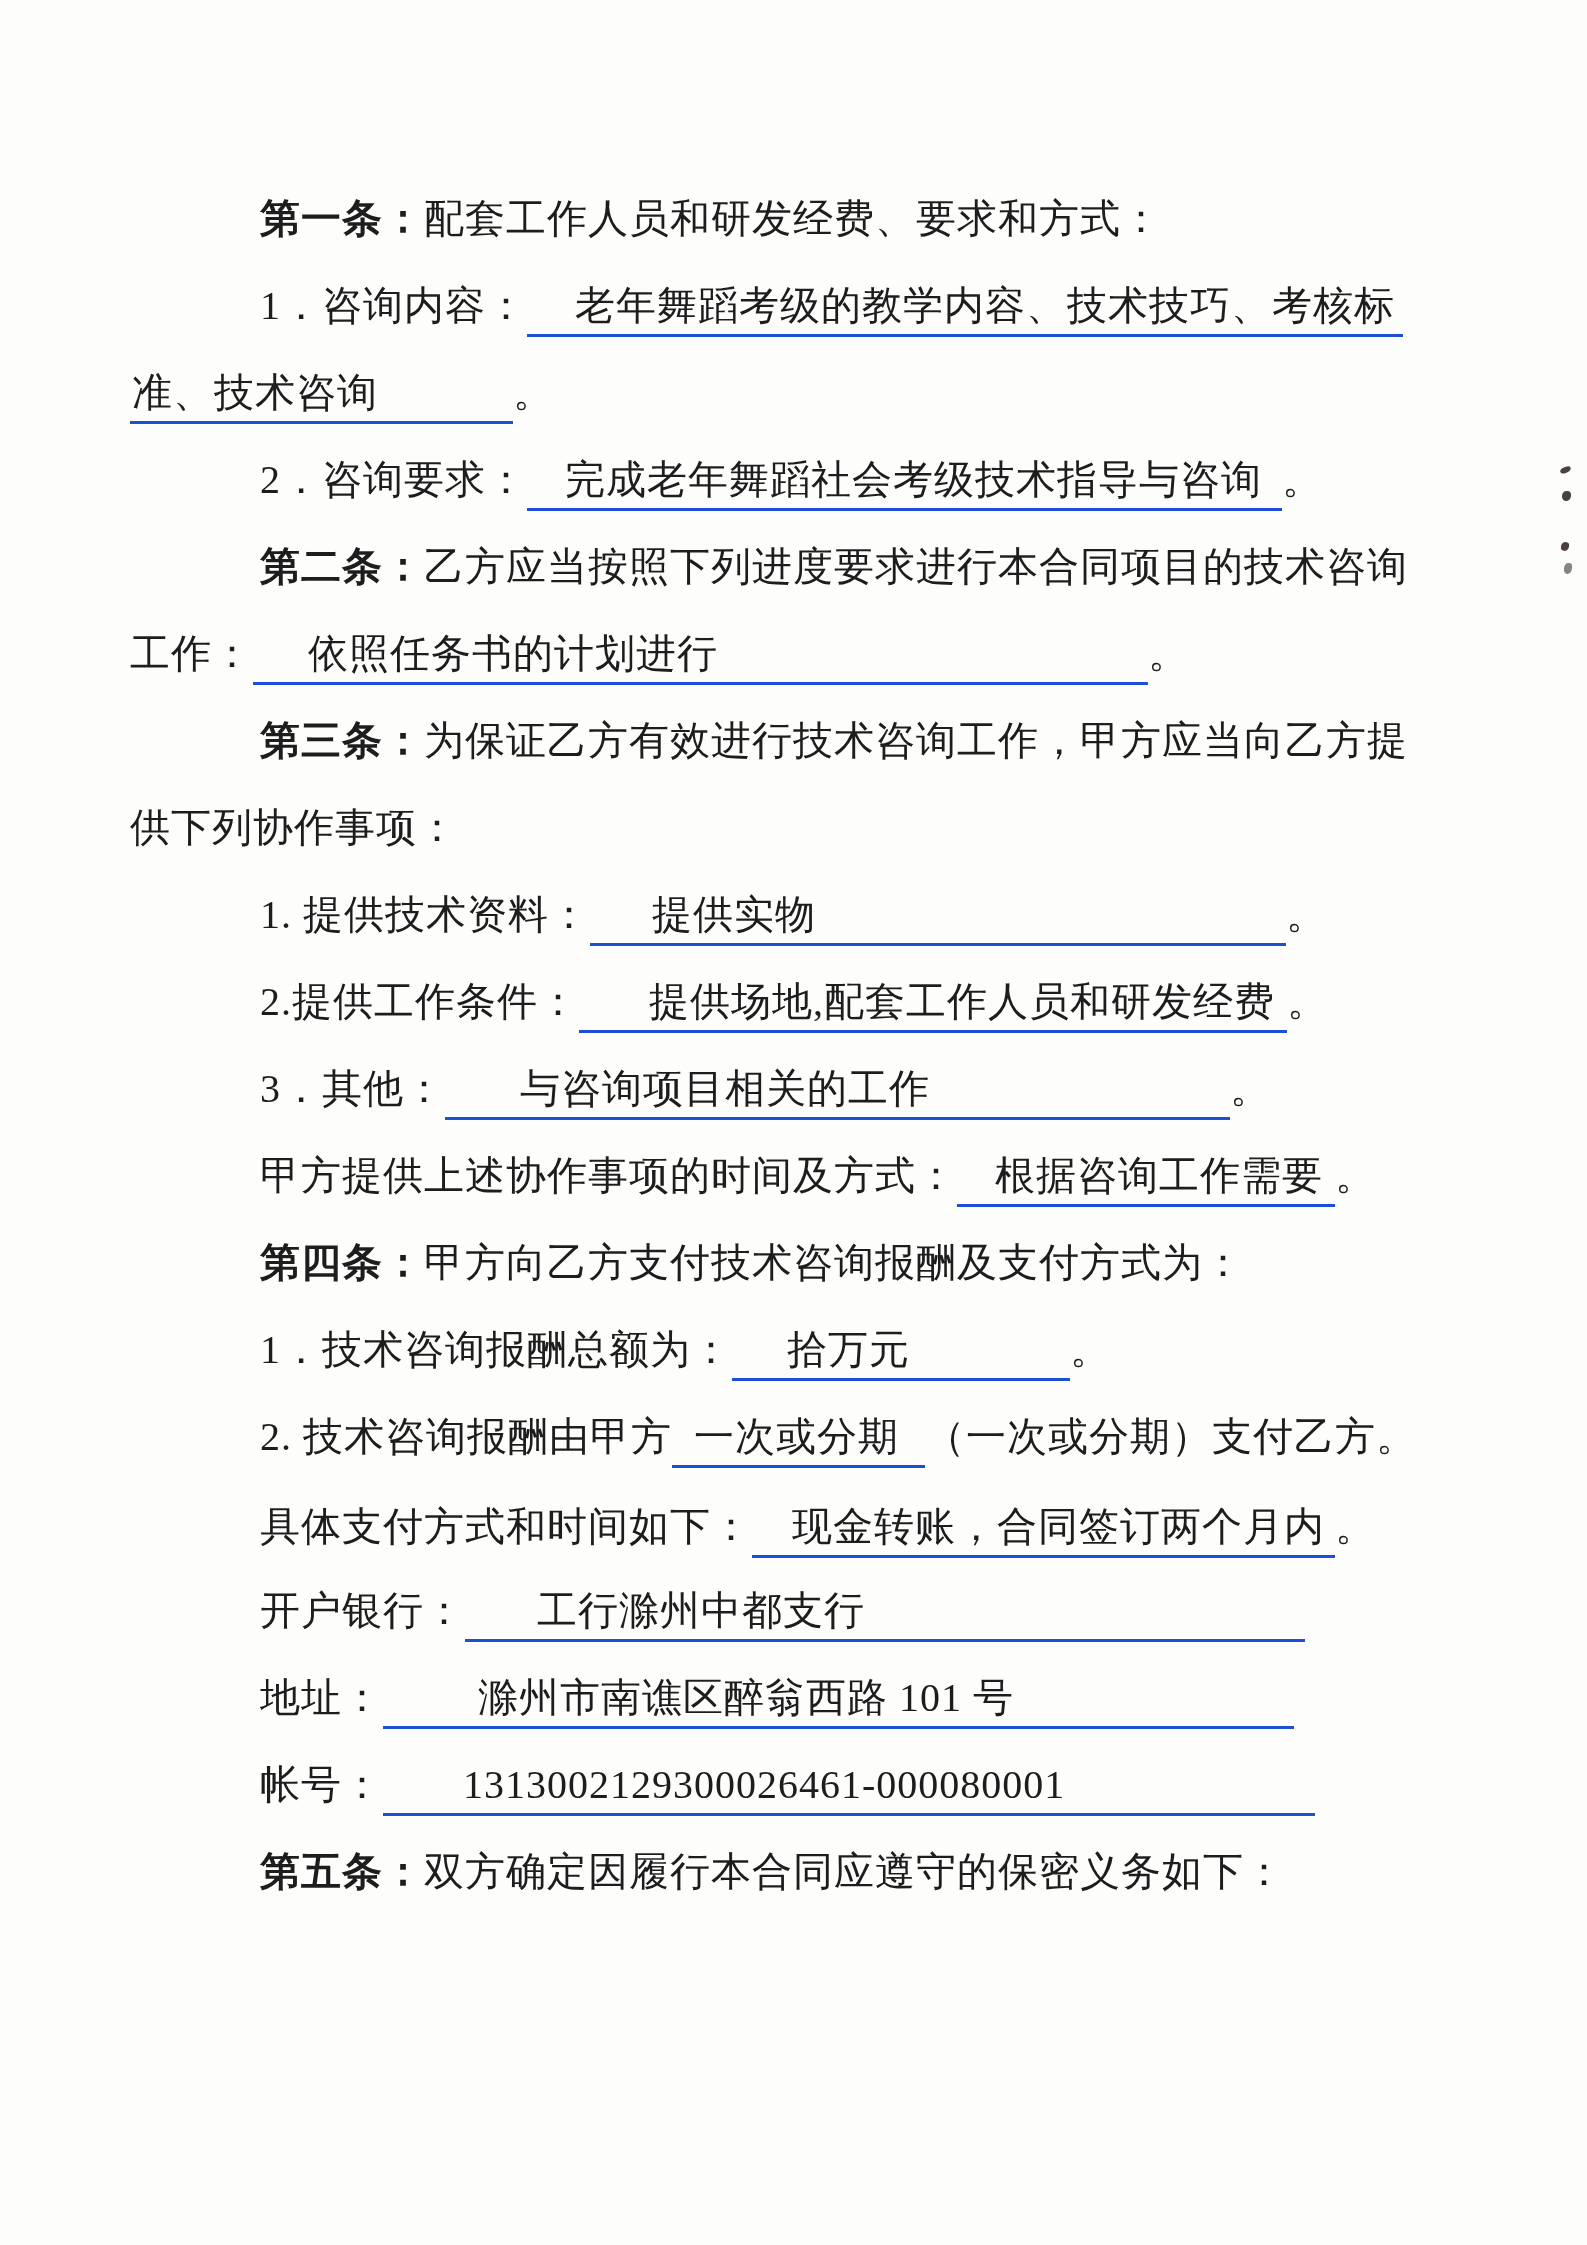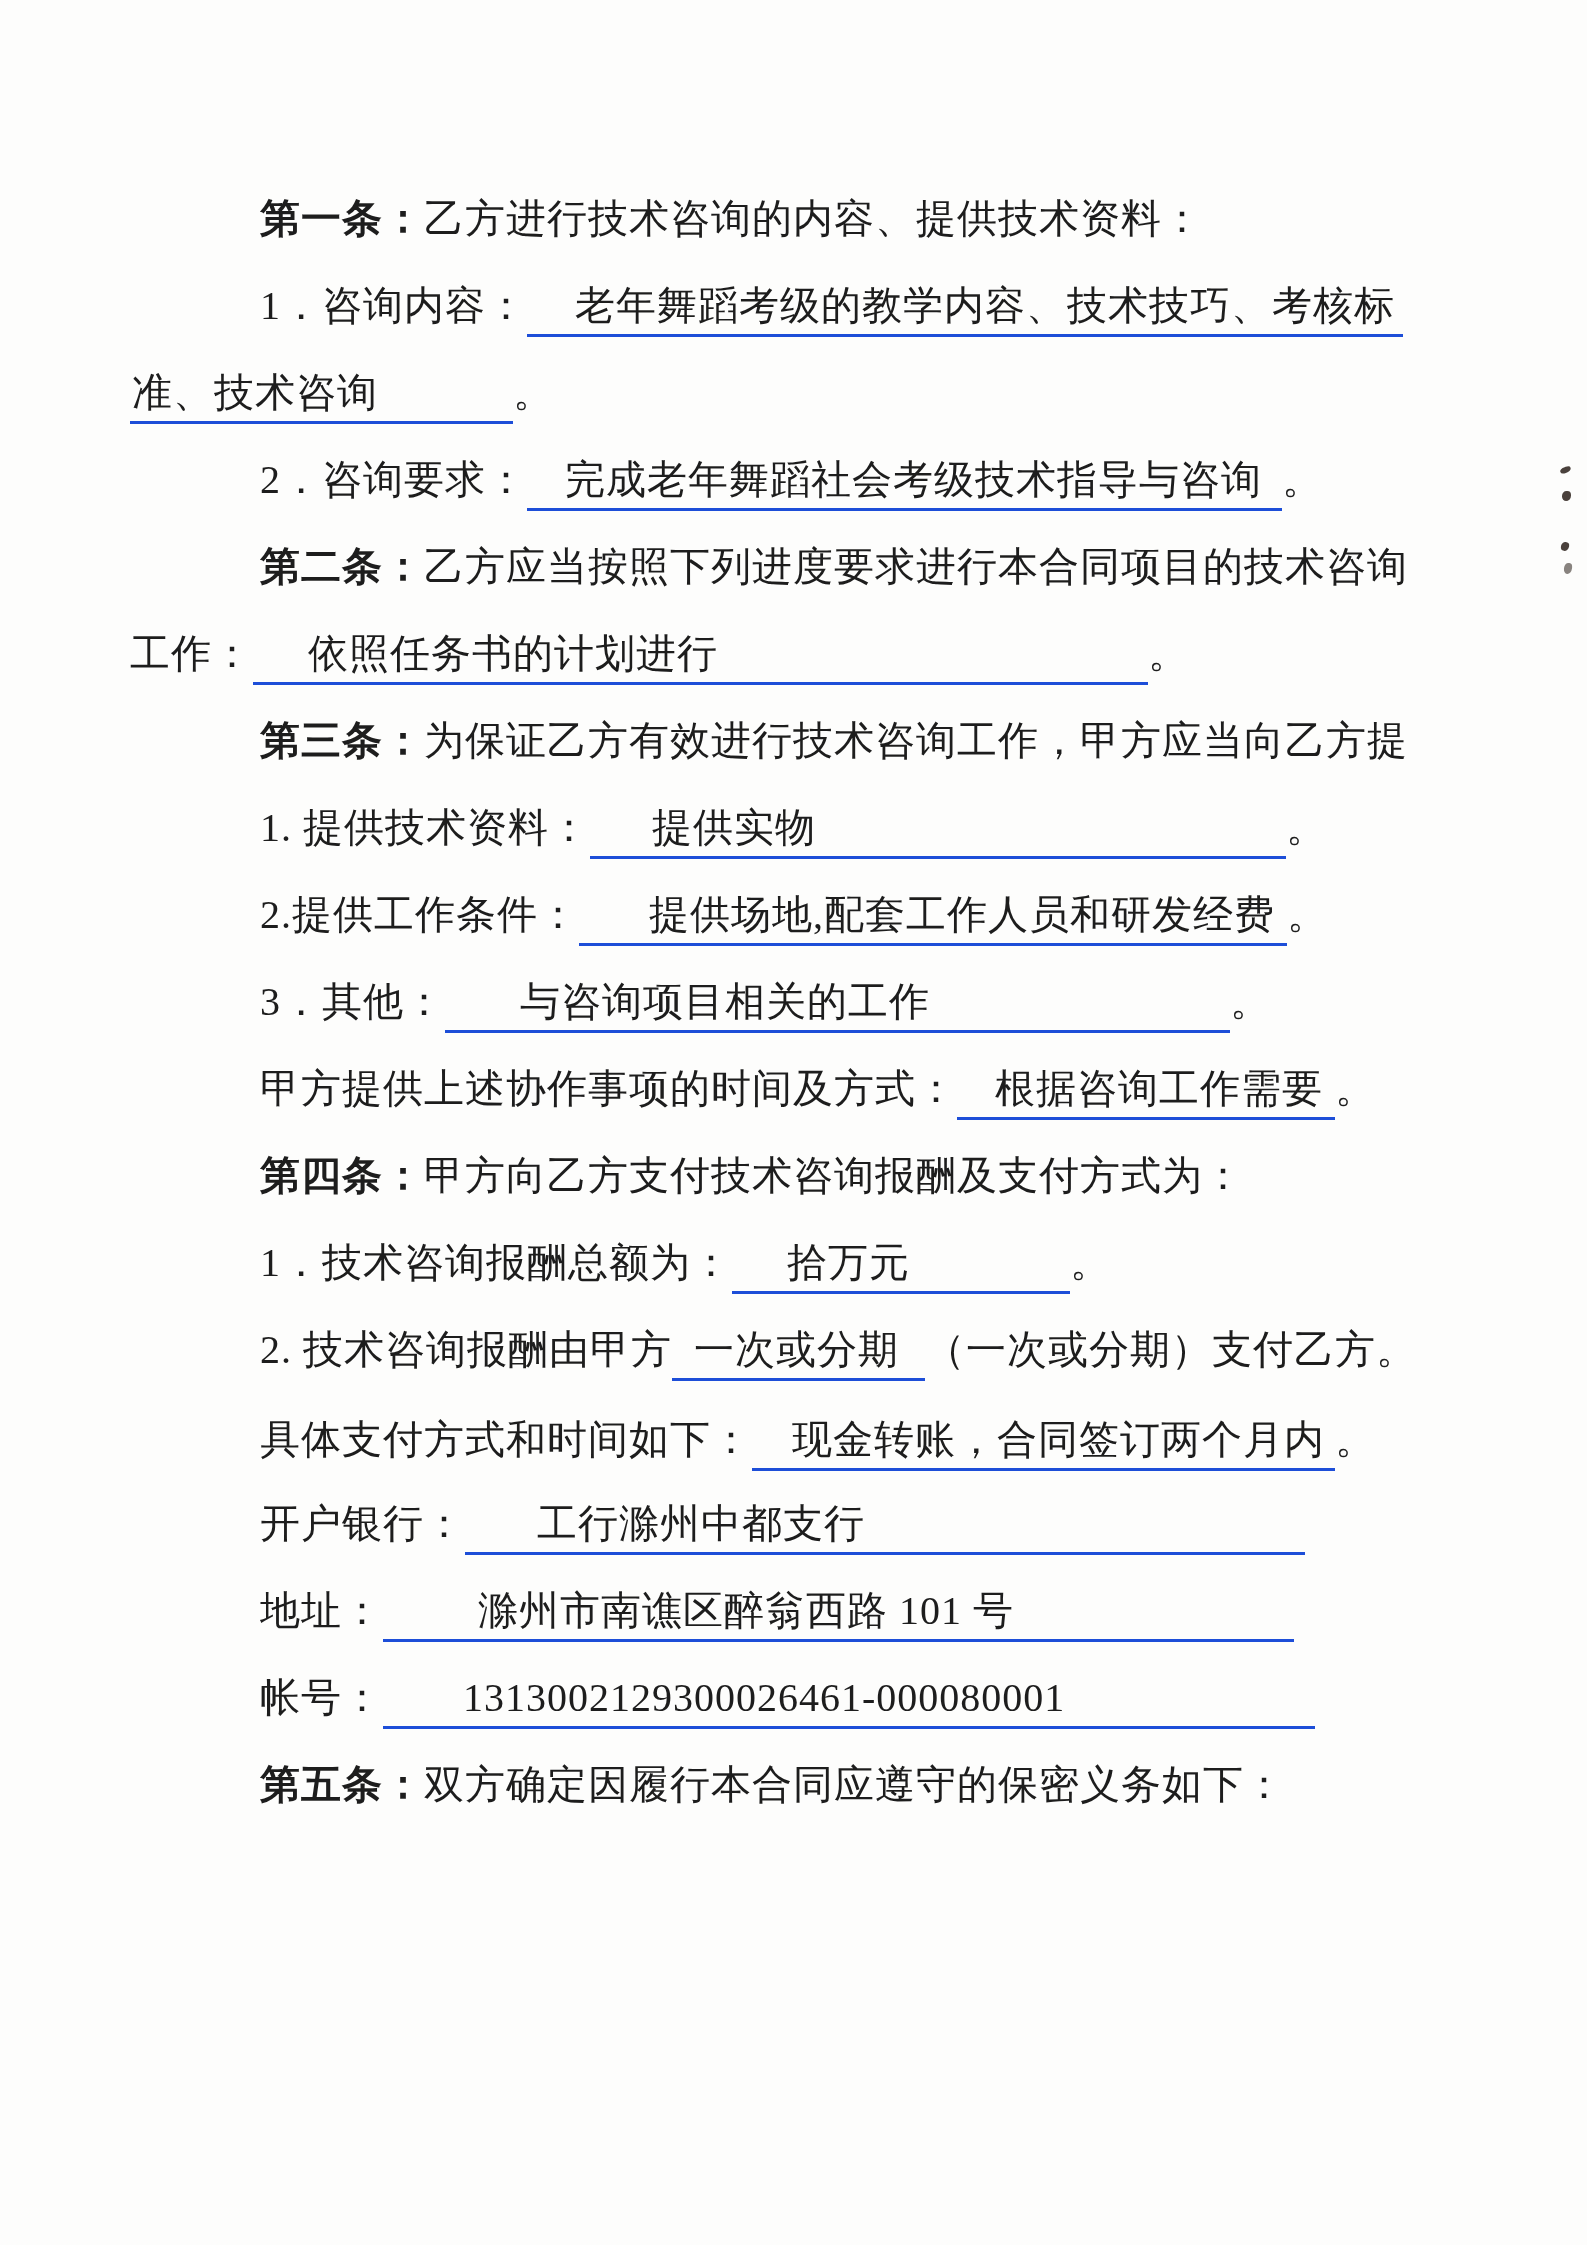--- a/index.html
+++ b/index.html
@@ -45,27 +45,28 @@
   .speck.s1{left:1560px;top:467px;width:11px;height:6px;transform:rotate(-18deg);}
   .speck.s2{left:1562px;top:491px;width:9px;height:10px;}
   .speck.s3{left:1561px;top:542px;width:8px;height:9px;transform:rotate(10deg);}
   .speck.s4{left:1564px;top:563px;width:8px;height:11px;opacity:.65;transform:rotate(6deg);}
 </style>
 </head>
 <body>
 
 <div class="page">
   <div class="content">
-      <div class="line indent"><span class="b">第一条：</span><span class="txt">乙方进行技术咨询的内容、提供技术资料：</span></div>
+      <div class="line indent"><span class="b">第一条：</span><span class="txt">配套工作人员和研发经费、要求和方式：</span></div>
       <div class="line indent"><span class="txt">1．咨询内容：</span><span class="u" style="padding-left: 48px; padding-right: 8px;">老年舞蹈考级的教学内容、技术技巧、考核标</span></div>
       <div class="line"><span class="u" style="padding-left: 2px; padding-right: 135px;">准、技术咨询</span><span class="txt">。</span></div>
       <div class="line indent"><span class="txt">2．咨询要求：</span><span class="u" style="padding-left: 38px; padding-right: 20px;">完成老年舞蹈社会考级技术指导与咨询</span><span class="txt">。</span></div>
       <div class="line indent"><span class="b">第二条：</span><span class="txt">乙方应当按照下列进度要求进行本合同项目的技术咨询</span></div>
       <div class="line"><span class="txt">工作：</span><span class="u" style="padding-left: 55px; padding-right: 430px;">依照任务书的计划进行</span><span class="txt">。</span></div>
       <div class="line indent"><span class="b">第三条：</span><span class="txt">为保证乙方有效进行技术咨询工作，甲方应当向乙方提</span></div>
+      <div class="line"><span class="txt">供下列协作事项：</span></div>
       <div class="line indent"><span class="txt">1. 提供技术资料：</span><span class="u" style="padding-left: 62px; padding-right: 470px; text-align: center;">提供实物</span><span class="txt">。</span></div>
       <div class="line indent"><span class="txt">2.提供工作条件：</span><span class="u" style="padding-left: 70px; padding-right: 12px;">提供场地,配套工作人员和研发经费</span><span class="txt">。</span></div>
       <div class="line indent"><span class="txt">3．其他：</span><span class="u" style="padding-left: 75px; padding-right: 300px;">与咨询项目相关的工作</span><span class="txt">。</span></div>
       <div class="line indent"><span class="txt">甲方提供上述协作事项的时间及方式：</span><span class="u" style="padding-left: 38px; padding-right: 12px;">根据咨询工作需要</span><span class="txt">。</span></div>
       <div class="line indent"><span class="b">第四条：</span><span class="txt">甲方向乙方支付技术咨询报酬及支付方式为：</span></div>
       <div class="line indent"><span class="txt">1．技术咨询报酬总额为：</span><span class="u" style="padding-left: 55px; padding-right: 160px;">拾万元</span><span class="txt">。</span></div>
       <div class="line indent"><span class="txt">2. 技术咨询报酬由甲方</span><span class="u" style="padding-left: 22px; padding-right: 26px;">一次或分期</span><span class="txt">（一次或分期）支付乙方。</span></div>
       <div class="line indent"><span class="txt">具体支付方式和时间如下：</span><span class="u" style="padding-left: 40px; padding-right: 10px; margin-top: 24px;">现金转账，合同签订两个月内</span><span class="txt">。</span></div>
       <div class="line indent"><span class="txt">开户银行：</span><span class="u" style="padding-left: 72px; padding-right: 440px;">工行滁州中都支行</span></div>
       <div class="line indent"><span class="txt">地址：</span><span class="u" style="padding-left: 95px; padding-right: 280px;">滁州市南谯区醉翁西路 101 号</span></div>

